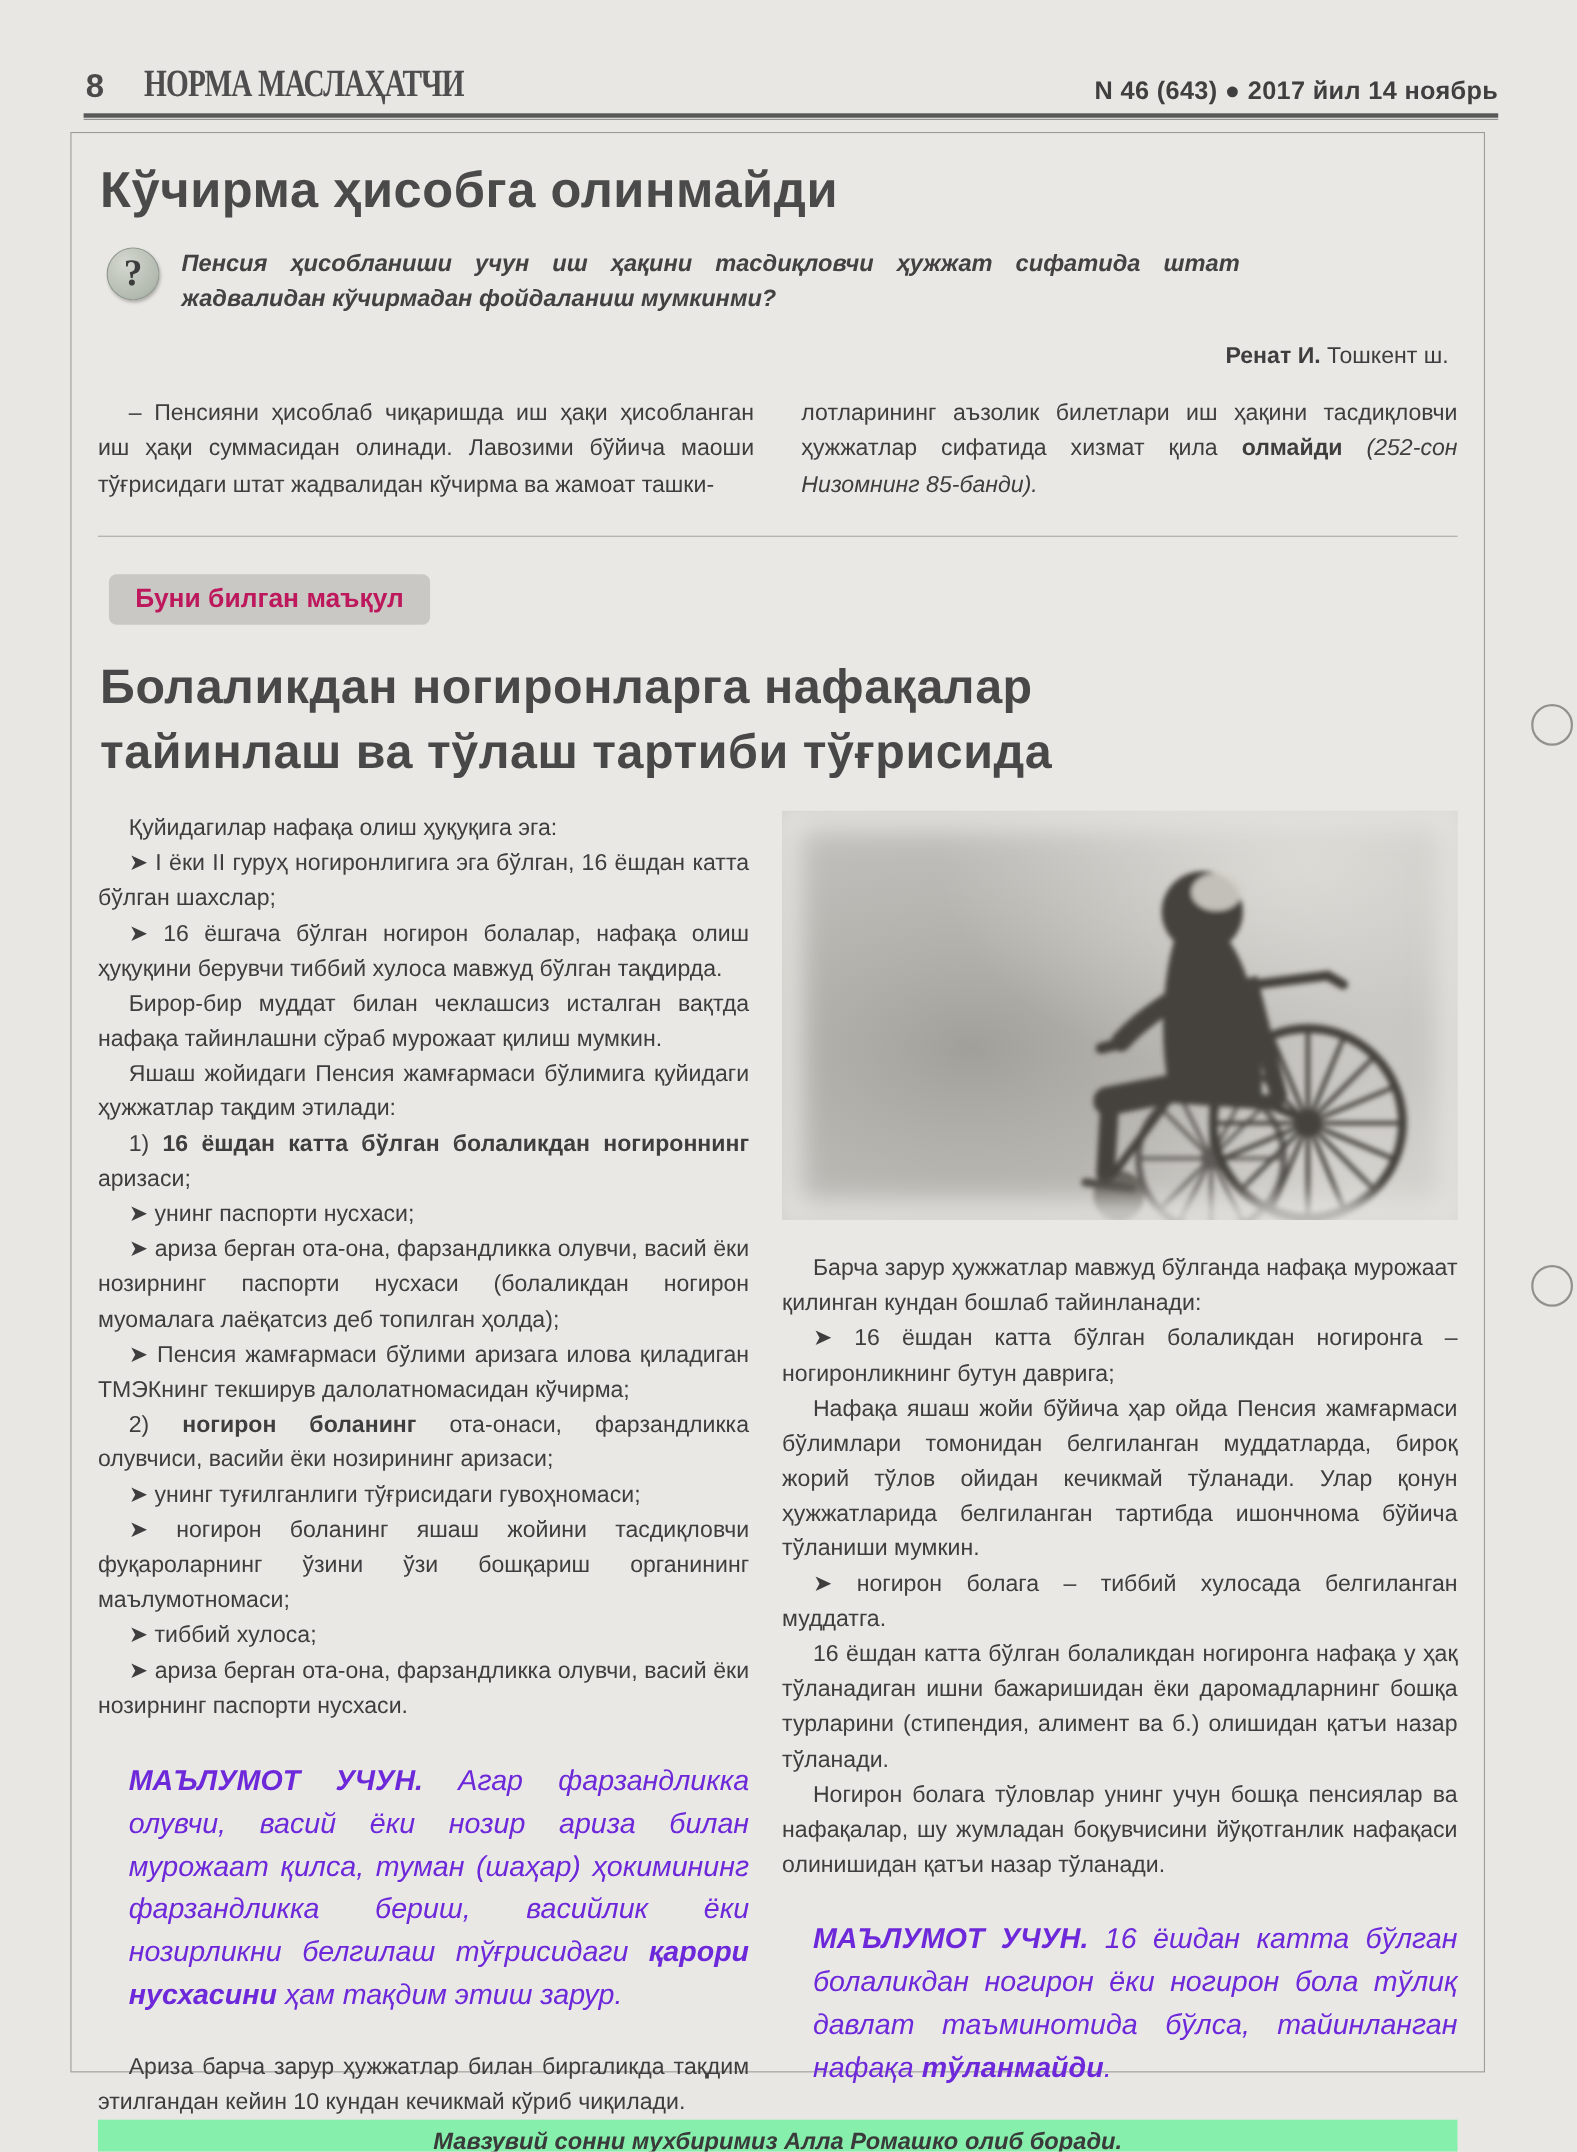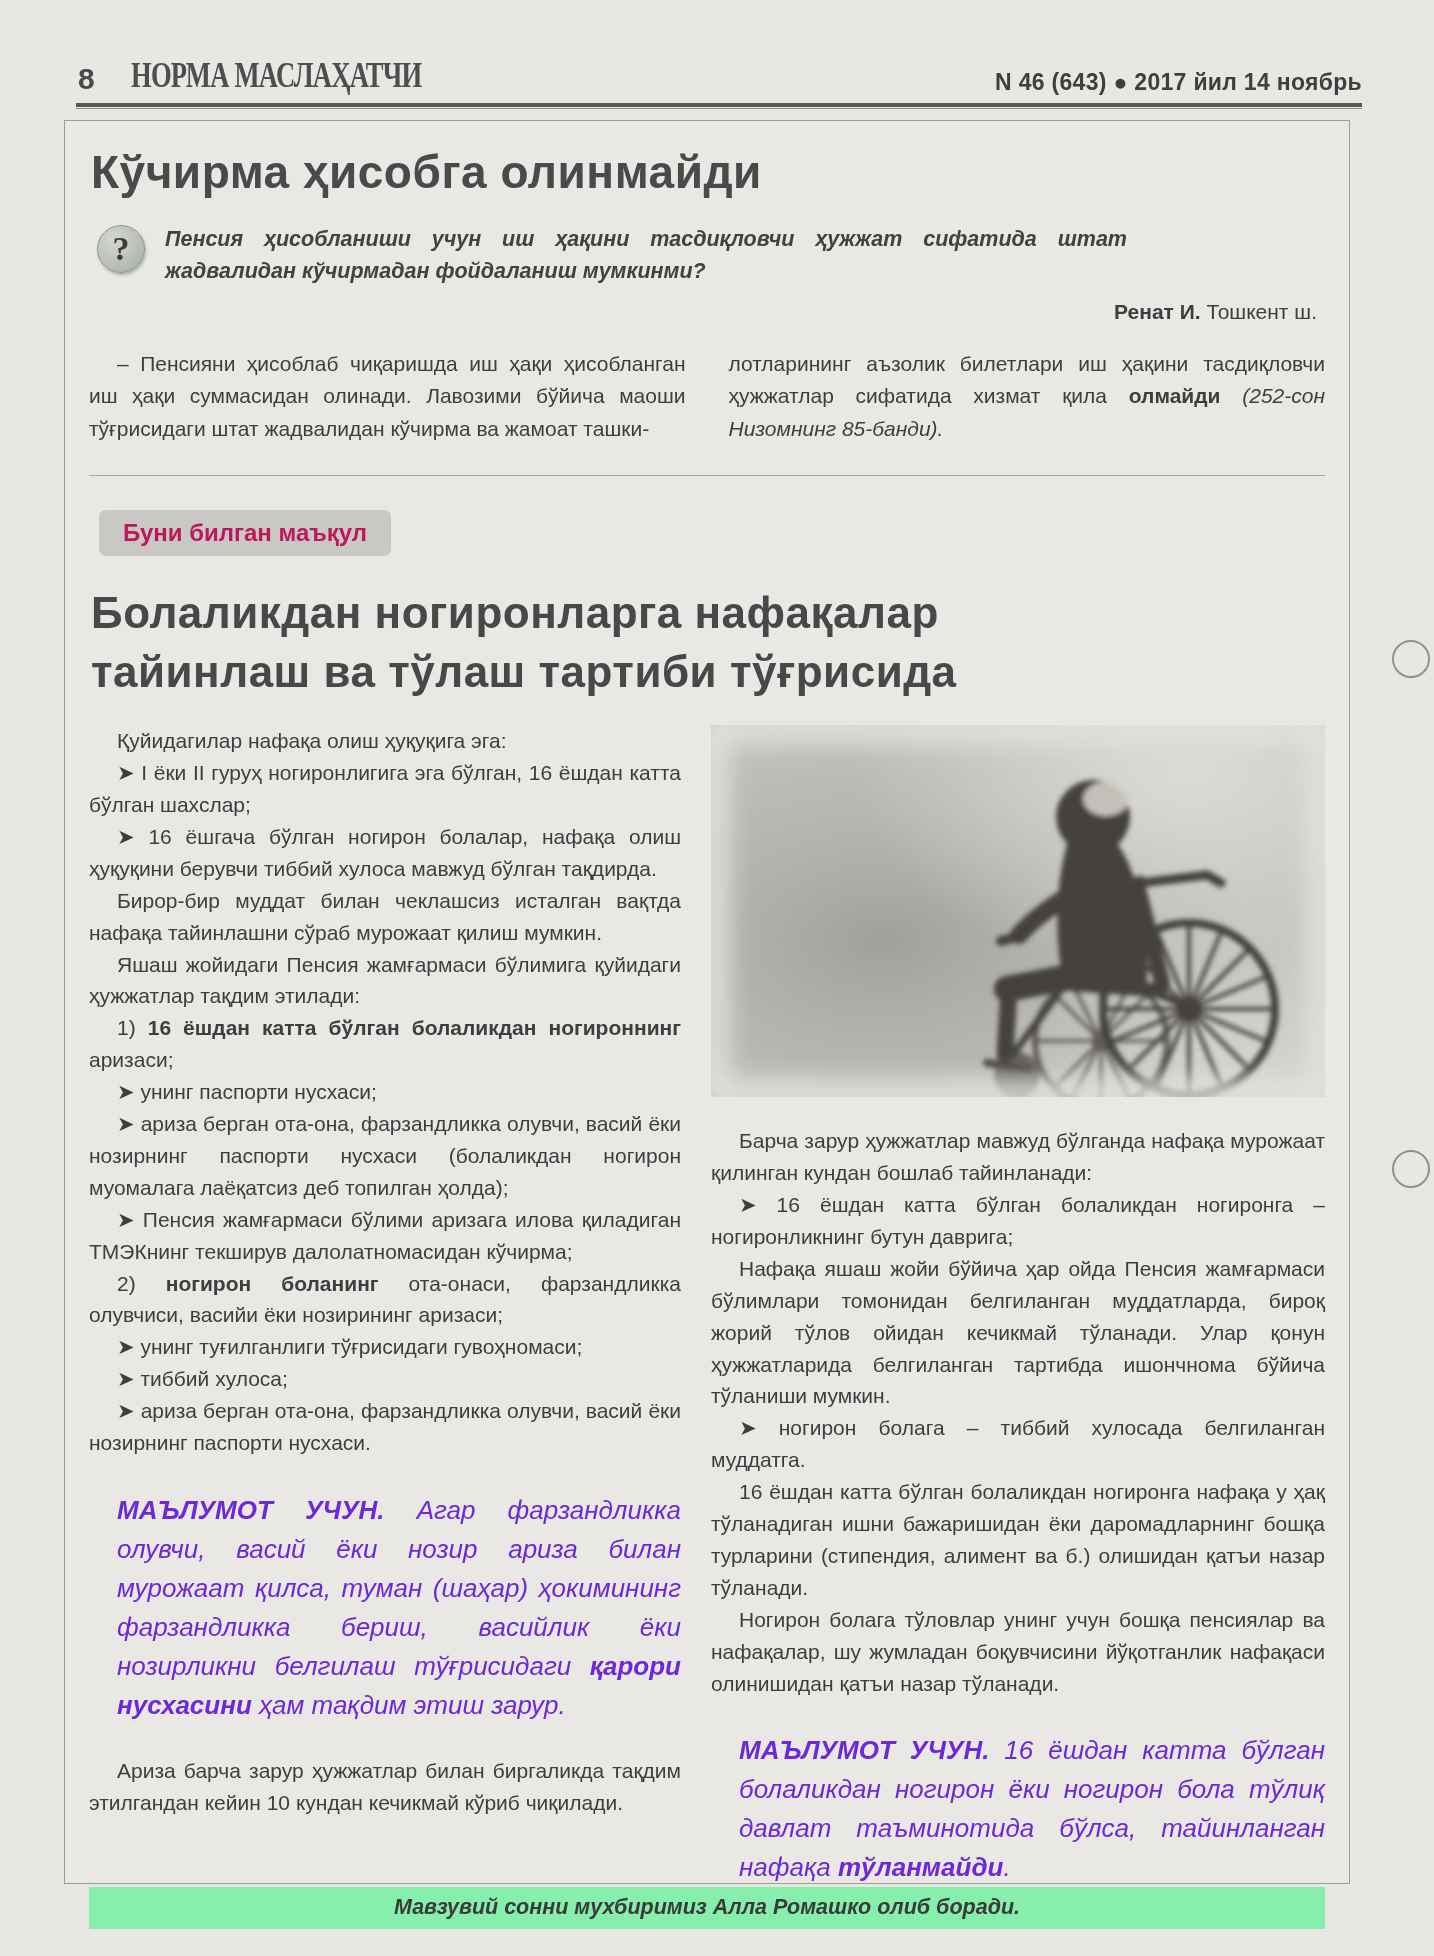--- a/index.html
+++ b/index.html
@@ -48,21 +48,21 @@
     border:1px solid #8f968c;
     display:flex; align-items:center; justify-content:center;
     font-family:"Liberation Serif", serif;
     font-size:34px; font-weight:bold; color:#3c3c3c; margin-top:2px;
     box-shadow:1px 2px 3px rgba(0,0,0,.25);
   }
   .q-text{
     font-size:21.5px; font-weight:bold; font-style:italic;
     line-height:1.5; color:#424242; text-align:justify;
   }
-  .attribution{ text-align:right; font-size:21px; margin:12px 8px 0 0; color:#3e3e3e; }
+  .attribution{ text-align:right; font-size:21px; margin:24px 8px 0 0; color:#3e3e3e; }
   .asker-name{ font-weight:bold; }
   .answer-cols{ display:flex; gap:43px; margin-top:24px; }
   .answer-cols .col{ width:614px; font-size:21px; line-height:1.55; text-align:justify; }
   .divider{ border-top:1px solid #a8a8a4; margin:30px 0 0 0; }
   .badge{
     display:inline-block; align-self:flex-start;
     background:#c9c8c4; color:#be185d;
     font-size:24px; font-weight:bold;
     padding:9px 24px; border-radius:7px;
     margin:34px 0 0 10px;
@@ -142,20 +142,21 @@
       <p class="para"><span>➤ I ёки II гуруҳ ногиронлигига эга бўлган, 16 ёшдан катта бўлган шахслар;</span></p>
       <p class="para"><span>➤ 16 ёшгача бўлган ногирон болалар, нафақа олиш ҳуқуқини берувчи тиббий хулоса мавжуд бўлган тақдирда.</span></p>
       <p class="para"><span>Бирор-бир муддат билан чеклашсиз исталган вақтда нафақа тайинлашни сўраб мурожаат қилиш мумкин.</span></p>
       <p class="para"><span>Яшаш жойидаги Пенсия жамғармаси бўлимига қуйидаги ҳужжатлар тақдим этилади:</span></p>
       <p class="para"><span>1) </span><span class="b">16 ёшдан катта бўлган болаликдан ногироннинг</span><span> аризаси;</span></p>
       <p class="para"><span>➤ унинг паспорти нусхаси;</span></p>
       <p class="para"><span>➤ ариза берган ота-она, фарзандликка олувчи, васий ёки нозирнинг паспорти нусхаси (болаликдан ногирон муомалага лаёқатсиз деб топилган ҳолда);</span></p>
       <p class="para"><span>➤ Пенсия жамғармаси бўлими аризага илова қиладиган ТМЭКнинг текширув далолатномасидан кўчирма;</span></p>
       <p class="para"><span>2) </span><span class="b">ногирон боланинг</span><span> ота-онаси, фарзандликка олувчиси, васийи ёки нозирининг аризаси;</span></p>
       <p class="para"><span>➤ унинг туғилганлиги тўғрисидаги гувоҳномаси;</span></p>
+      <p class="para"><span>➤ ногирон боланинг яшаш жойини тасдиқловчи фуқароларнинг ўзини ўзи бошқариш органининг маълумотномаси;</span></p>
       <p class="para"><span>➤ тиббий хулоса;</span></p>
       <p class="para"><span>➤ ариза берган ота-она, фарзандликка олувчи, васий ёки нозирнинг паспорти нусхаси.</span></p>
       <p class="info-block"><span class="b i">МАЪЛУМОТ УЧУН. </span><span class="i">Агар фарзандликка олувчи, васий ёки нозир ариза билан мурожаат қилса, туман (шаҳар) ҳокимининг фарзандликка бериш, васийлик ёки нозирликни белгилаш тўғрисидаги </span><span class="b i">қарори нусхасини</span><span class="i"> ҳам тақдим этиш зарур.</span></p>
       <p class="para after-info"><span>Ариза барча зарур ҳужжатлар билан биргаликда тақдим этилгандан кейин 10 кундан кечикмай кўриб чиқилади.</span></p>
     </div>
 
     <div class="col">
       <div class="photo-frame">
         <svg width="614" height="372" viewBox="0 0 614 372" xmlns="http://www.w3.org/2000/svg">
           <defs>

